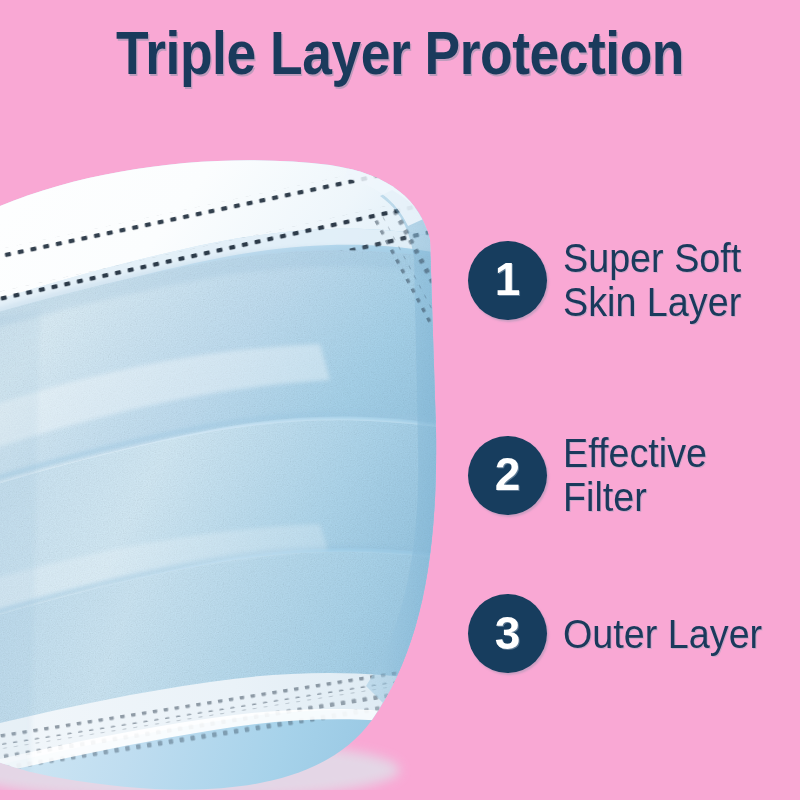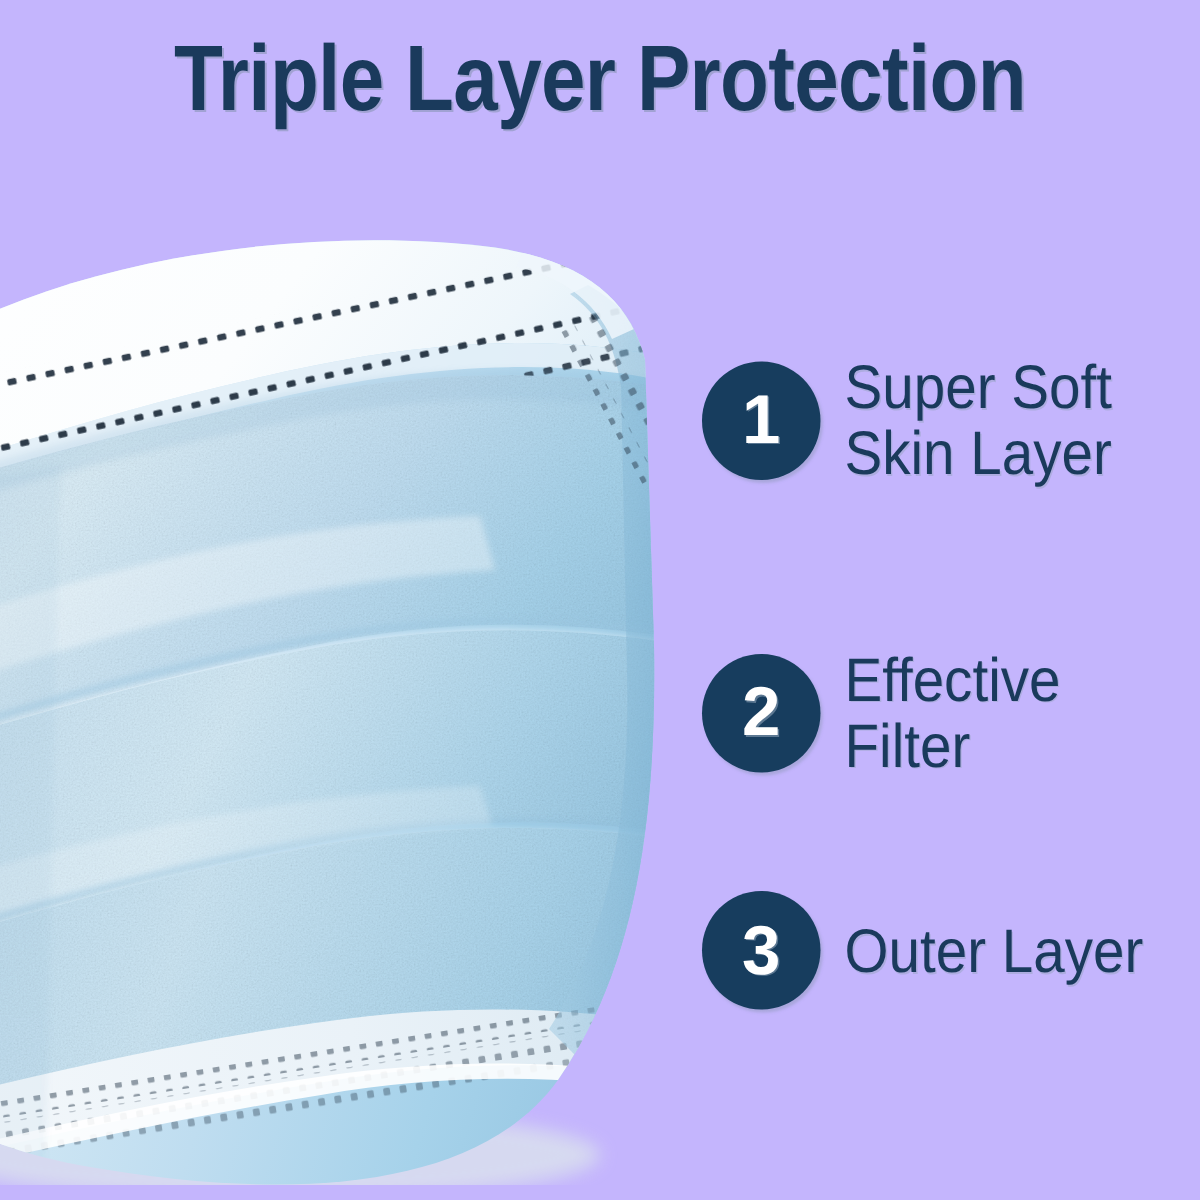--- a/index.html
+++ b/index.html
@@ -8,21 +8,21 @@
     padding: 0;
     background: #ffffff;
   }
   body {
     font-family: "Liberation Sans", "DejaVu Sans", sans-serif;
   }
   #canvas {
     position: relative;
     width: 800px;
     height: 800px;
-    background: #c4b5fd;
+    background: #f9a8d4;
     overflow: hidden;
   }
 
   
   .title {
     position: absolute;
     left: 0;
     top: 18px;
     width: 800px;
     text-align: center;

